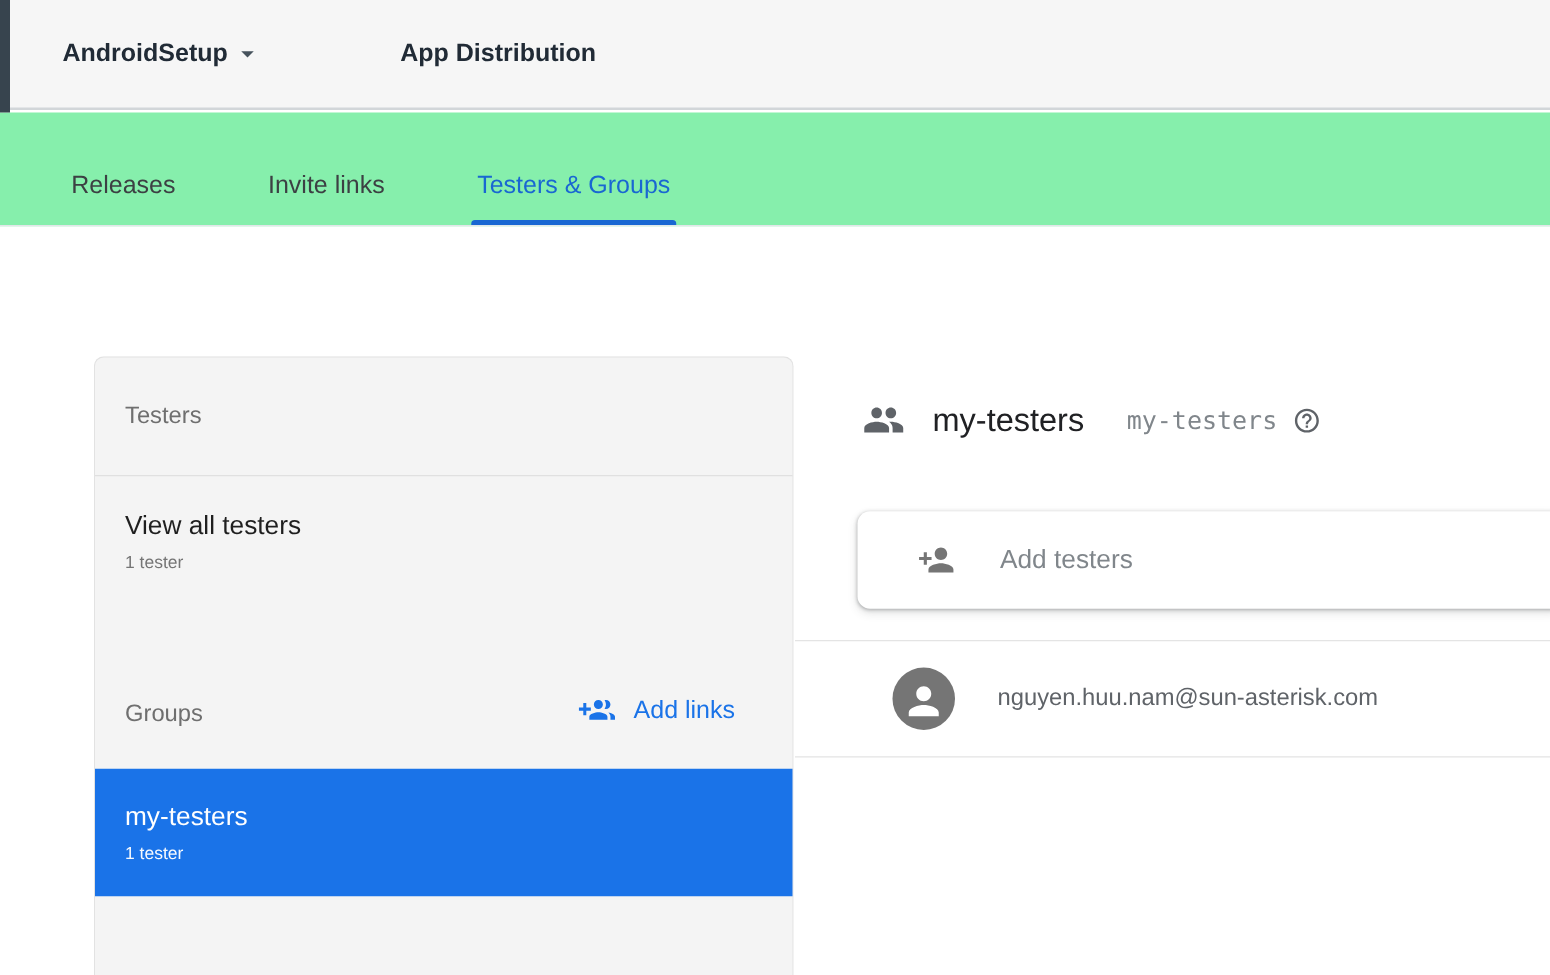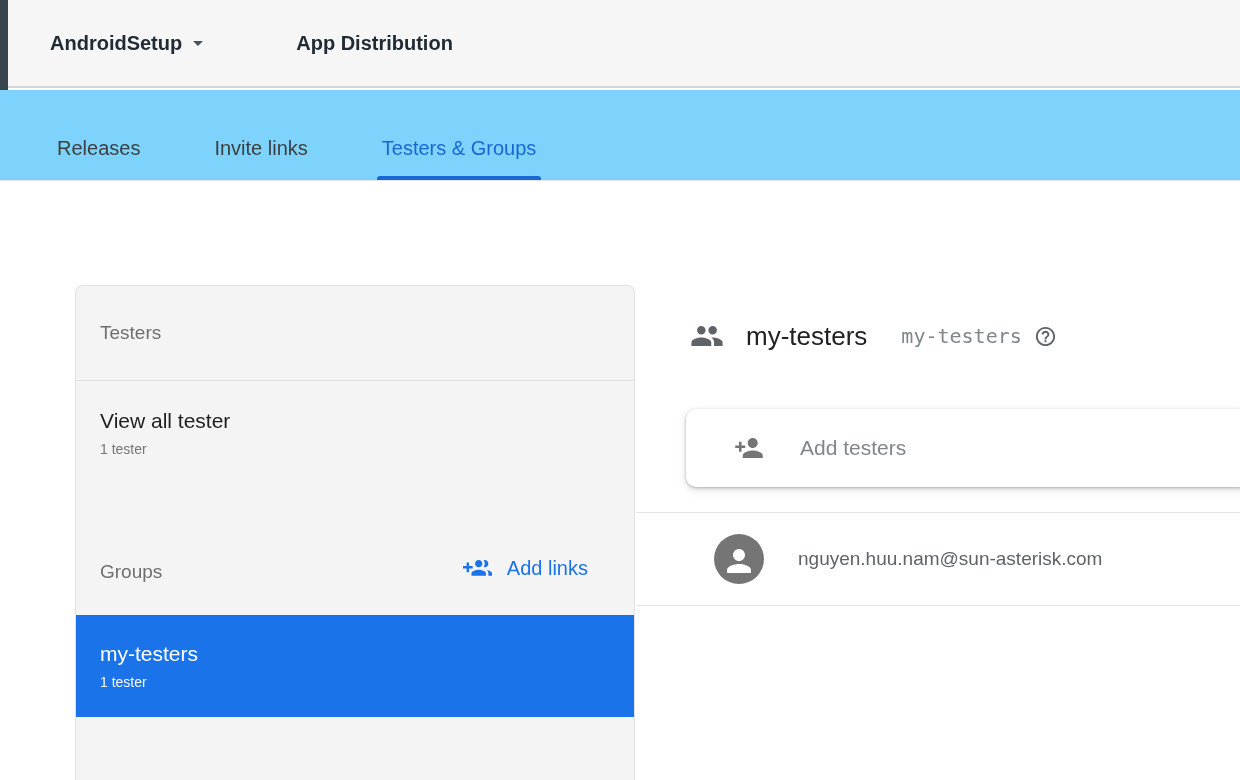--- a/index.html
+++ b/index.html
@@ -5,30 +5,30 @@
   html,body{margin:0;padding:0;background:#fff;}
   .screen{
     position:relative;width:1240px;height:780px;overflow:hidden;
     background:#fff;font-family:"Liberation Sans",sans-serif;
     -webkit-font-smoothing:antialiased;
   }
   
   .topbar{
     position:absolute;top:0;left:0;right:0;height:88px;
     background:#f6f6f6;border-bottom:2px solid #d2d6d9;
-    display:flex;align-items:center;padding-left:50px;box-sizing:border-box;
+    display:flex;align-items:center;padding-left:50px;box-sizing:border-box;gap:24px;
   }
   .nav-edge{position:absolute;top:0;left:0;width:8px;height:90px;background:#37444e;z-index:5;}
   .project-selector{display:flex;align-items:center;cursor:pointer;}
   .project-name{font-size:20px;font-weight:700;color:var(--topbar_text,#212b36);}
   .caret{width:24px;height:24px;margin-left:4px;color:#46525c;}
   .app-title{margin-left:86px;font-size:20px;font-weight:700;color:var(--topbar_text,#212b36);}
   
   .tabs{
-    position:absolute;top:90px;left:0;right:0;height:91px;background:#7dd3fc;
+    position:absolute;top:90px;left:0;right:0;height:91px;background:#86efac;
     border-bottom:1px solid #e2e6e9;display:flex;align-items:flex-end;
     padding-left:52px;box-sizing:border-box;
   }
   .tab{
     position:relative;margin-right:64px;padding:0 5px 20px;
     font-size:20px;font-weight:500;color:#3c4043;cursor:pointer;white-space:nowrap;
   }
   .tab.active{color:var(--active_tab_blue,#1967d2);}
   .tab.active::after{
     content:"";position:absolute;left:0;right:0;bottom:0;height:4px;
@@ -112,21 +112,21 @@
     <div class="tab">Releases</div>
     <div class="tab">Invite links</div>
     <div class="tab active">Testers &amp; Groups</div>
   </div>
 
   <div class="testers-panel">
     <div class="panel-header">
       <span>Testers</span>
     </div>
     <div class="view-all">
-      <div class="view-all-title">View all tester</div>
+      <div class="view-all-title">View all testers</div>
       <div class="item-count">1 tester</div>
     </div>
     <div class="groups-row">
       <span class="groups-label">Groups</span>
       <span class="add-group-btn">
         <svg class="icon" viewBox="0 0 24 24">
           <path fill="currentColor" d="M8 10H5V7H3v3H0v2h3v3h2v-3h3v-2zm10 1c1.66 0 2.99-1.34 2.99-3S19.66 5 18 5c-.32 0-.63.05-.91.14.57.81.9 1.79.9 2.86s-.34 2.04-.9 2.86c.28.09.59.14.91.14zm-5 0c1.66 0 2.99-1.34 2.99-3S14.66 5 13 5c-1.66 0-3 1.34-3 3s1.34 3 3 3zm6.62 2.16c.83.73 1.38 1.66 1.38 2.84v2h3v-2c0-1.54-2.37-2.49-4.38-2.84zM13 13c-2 0-6 1-6 3v2h12v-2c0-2-4-3-6-3z"></path>
         </svg>
         <span class="lbl">Add links</span>
       </span>

